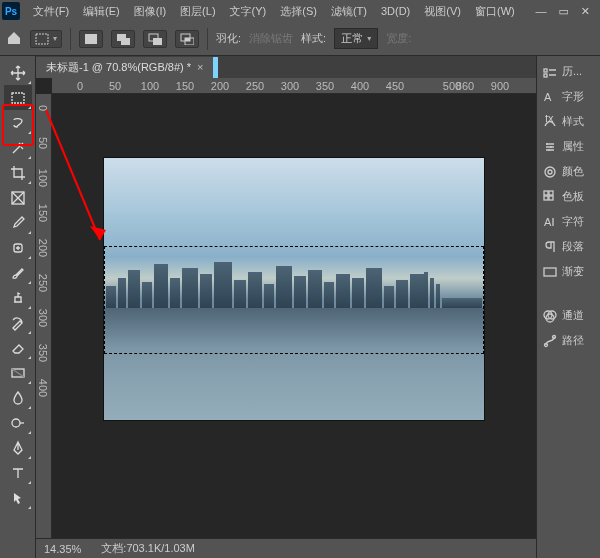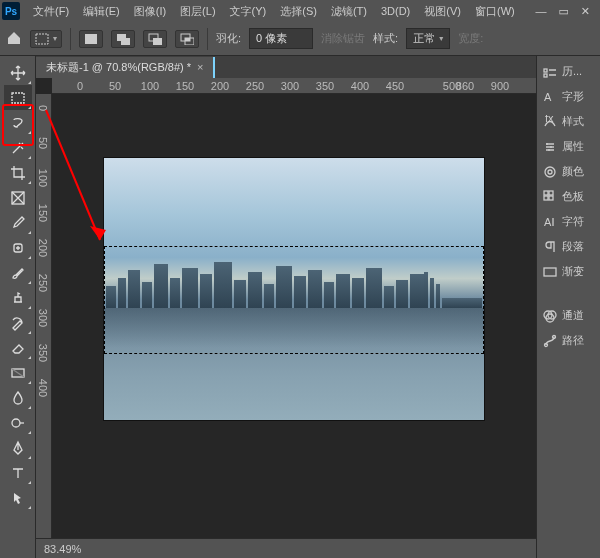--- a/index.html
+++ b/index.html
@@ -18,21 +18,21 @@
 .dropdown .chev{font-size:8px;color:#aaa}
 .main{flex:1;display:flex;overflow:hidden}
 .toolbox{width:36px;background:#535353;border-right:1px solid #2a2a2a;display:flex;flex-direction:column;align-items:center;padding-top:4px;gap:0}
 .tool{width:28px;height:25px;display:flex;align-items:center;justify-content:center;color:#ddd;position:relative}
 .tool svg{width:16px;height:16px;fill:none;stroke:#ddd;stroke-width:1.3}
 .tool.active{background:#3a3a3a}
 .tool .tri{position:absolute;right:1px;bottom:1px;width:0;height:0;border-left:3px solid transparent;border-bottom:3px solid #ccc}
 .highlight-box{position:absolute;left:2px;top:104px;width:32px;height:42px;border:2px solid #ff0000;border-radius:3px;pointer-events:none}
 .docarea{flex:1;display:flex;flex-direction:column;background:#262626;position:relative}
 .tabstrip{height:22px;background:#3f3f3f;display:flex;align-items:center}
-.tabstrip .tab{padding:3px 10px;background:#535353;color:#ddd;border-right:2px solid #7dd3fc;display:flex;align-items:center;gap:6px}
+.tabstrip .tab{padding:3px 10px;background:#535353;color:#ddd;border-right:5px solid #7dd3fc;display:flex;align-items:center;gap:6px}
 .tabstrip .tab .close{font-size:11px;color:#bbb}
 .canvas-wrap{flex:1;position:relative;background:#262626;overflow:hidden}
 .ruler-h{position:absolute;left:16px;top:0;right:0;height:16px;background:#535353;border-bottom:1px solid #2a2a2a;color:#bbb;font-size:9px}
 .ruler-h span{position:absolute;top:2px;transform:translateX(-50%)}
 .ruler-v{position:absolute;left:0;top:16px;bottom:0;width:16px;background:#535353;border-right:1px solid #2a2a2a;color:#bbb;font-size:9px}
 .ruler-v span{position:absolute;left:1px;transform:translateY(-50%);writing-mode:vertical-rl;text-orientation:mixed}
 .canvas-viewport{position:absolute;left:16px;top:16px;right:0;bottom:0;display:flex;align-items:flex-start;justify-content:center;padding-top:64px}
 .imgframe{position:relative;width:380px;height:262px;background:linear-gradient(180deg,#cdddea 0%,#a4c5d9 22%,#8ab0c9 38%,#c0cdc9 46%,#6f8ca1 54%,#5e7b93 70%,#7a98aa 100%);box-shadow:0 0 0 1px #111}
 .skyline{position:absolute;left:0;right:0;top:104px;height:46px;overflow:hidden}
 .skyline .bld{position:absolute;bottom:0;background:linear-gradient(180deg,#4c6475 0%,#2f4352 100%)}
@@ -102,21 +102,20 @@
     </span>
   <span class="sel-btn">
       <svg width="14" height="12">
         <rect x="1" y="1" width="9" height="7" fill="none" stroke="#ccc"></rect>
         <rect x="5" y="5" width="9" height="7" fill="none" stroke="#ccc"></rect>
         <rect x="5" y="5" width="5" height="3" fill="#ccc"></rect>
       </svg>
     </span>
   <span class="opt-sep"></span>
   <span>羽化:</span>
-  <span class="opt-field">0 像素</span>
   <span class="disabled">消除锯齿</span>
   <span>样式:</span>
   <span class="dropdown">
     <span>正常</span>
       <span class="chev">▾</span>
   </span>
   <span class="disabled">宽度:</span>
 </div>
 
 <div class="main">
@@ -305,21 +304,24 @@
           <div class="marquee" style="left:0;right:0;top:88px;height:108px"></div>
         </div>
       </div>
 
       <svg class="arrow" width="120" height="180" style="left:-6px;top:14px">
         <line x1="16" y1="18" x2="70" y2="148"></line>
         <polygon points="70,148 60,134 76,138"></polygon>
       </svg>
     </div>
     <div class="statusbar">
-      <span>83.49%</span>
+      <span>14.35%</span>
+      <span>
+        <span>文档:</span><span>703.1K/1.03M</span>
+      </span>
     </div>
   </div>
 
   <div class="rightpanel">
     <div class="panel-item">
         <svg viewBox="0 0 14 14">
           <rect x="1" y="4" width="3" height="3"></rect>
           <rect x="1" y="9" width="3" height="3"></rect>
           <path d="M6 5h7M6 10h7"></path>
         </svg>

